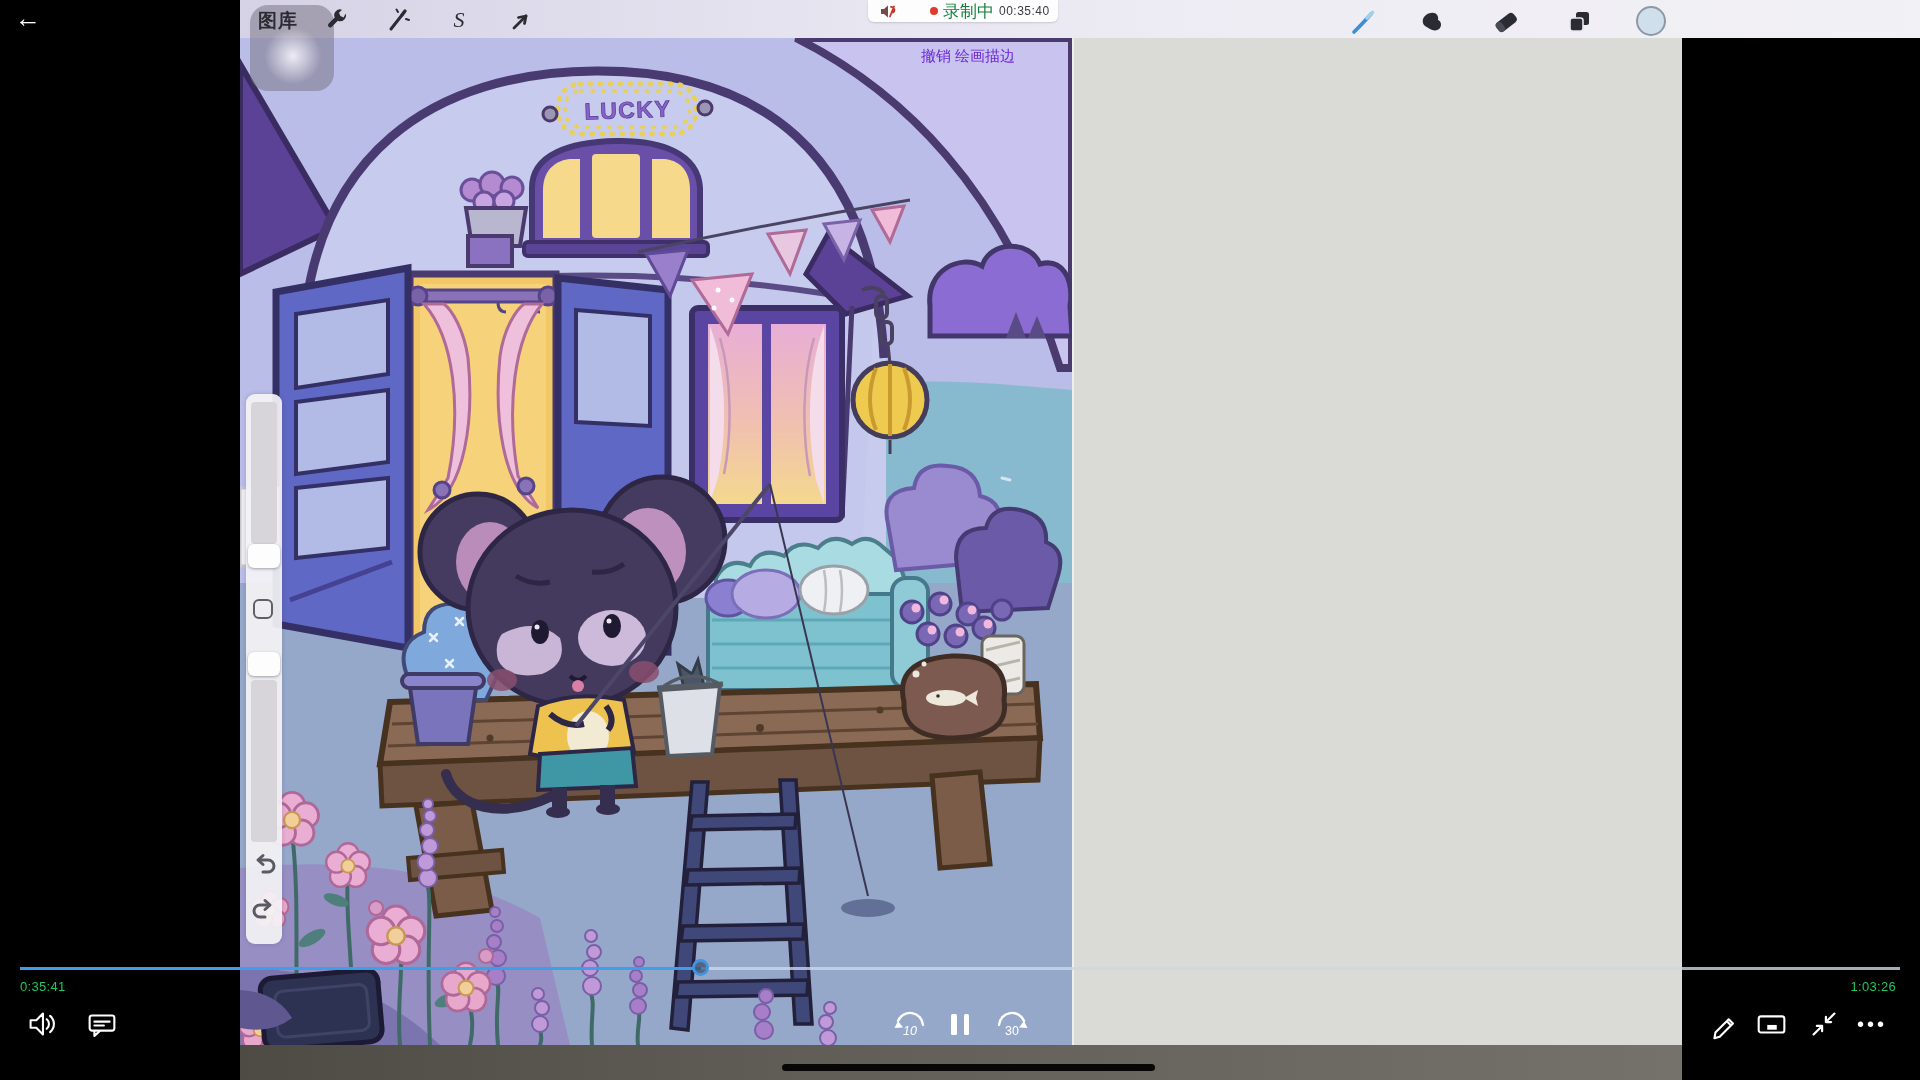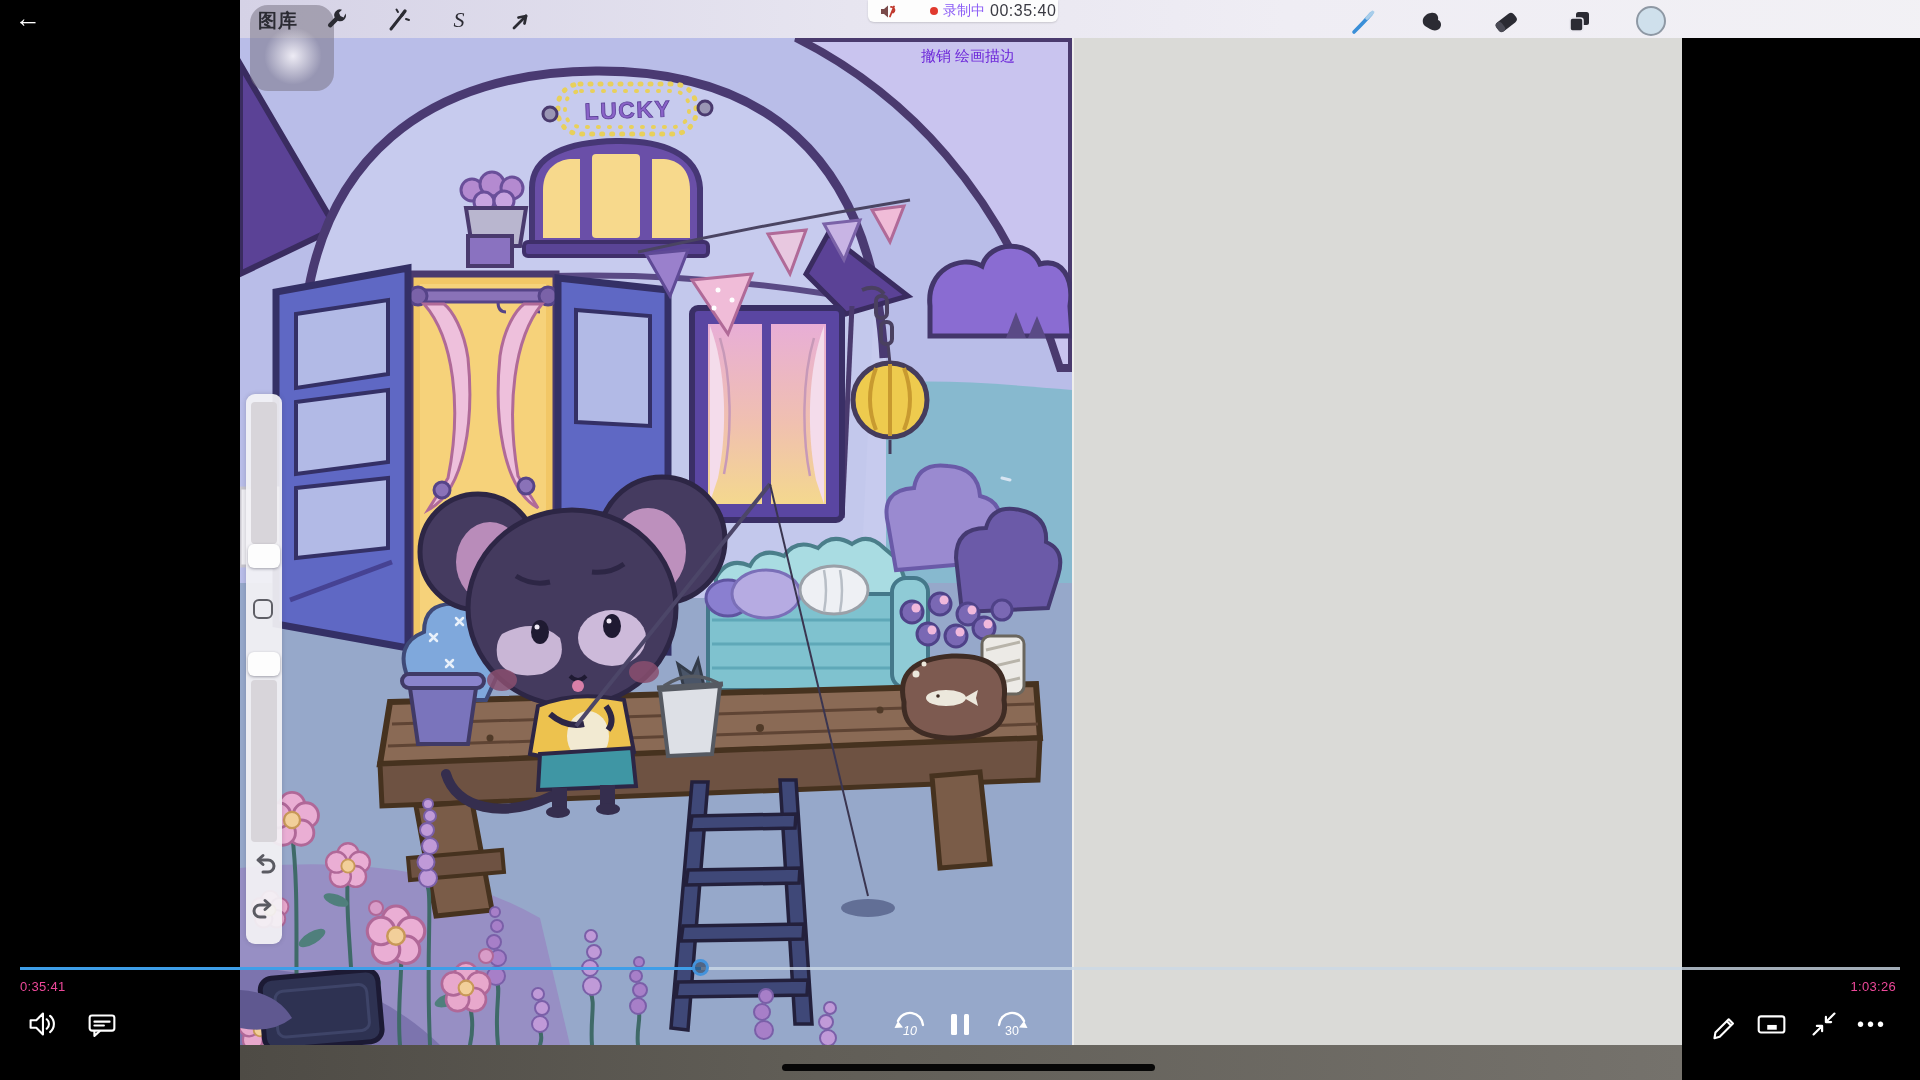--- a/index.html
+++ b/index.html
@@ -21,22 +21,22 @@
     border-radius:50%;background:radial-gradient(circle at 50% 50%,rgba(242,240,248,0.95),rgba(242,240,248,0) 70%);}
   .gallery-label{left:18px;top:8px;font-size:19px;font-weight:bold;color:#2b2b33;letter-spacing:1px;}
   .tool-btn{width:34px;height:34px;top:3px;display:flex;align-items:center;justify-content:center;}
   .tool-btn svg{display:block;}
   .sel-s{font-family:"Liberation Serif",serif;font-style:italic;font-size:22px;color:#2b2b33;line-height:1;}
 
   .rec-pill{left:628px;top:0;width:190px;height:22px;background:#fdfdfd;border-radius:0 0 6px 6px;
     display:flex;align-items:center;padding-left:12px;box-sizing:border-box;
     box-shadow:0 1px 2px rgba(0,0,0,0.15);}
   .rec-dot{width:8px;height:8px;border-radius:50%;background:#e0392e;margin-left:34px;margin-right:5px;}
-  .rec-text{font-size:14px;color:#8b5cf6;}
-  .rec-time{font-size:16px;color:#3a3a42;margin-left:5px;letter-spacing:0.5px;}
+  .rec-text{font-size:17px;color:#15803d;}
+  .rec-time{font-size:12px;color:#3a3a42;margin-left:5px;letter-spacing:0.5px;}
 
   .undo-toast{left:560px;top:47px;width:336px;text-align:center;font-size:15px;color:#6d28d9;}
 
   .swatch{width:30px;height:30px;border-radius:50%;background:#cfe0ec;border:2px solid #8e98a4;box-sizing:border-box;}
 
   
   #canvas-art{left:0;top:38px;width:832px;height:1007px;}
   #canvas-empty{left:832px;top:38px;width:610px;height:1007px;background:#dadad7;
     border-left:2px solid #efeeec;box-sizing:border-box;}
 
@@ -54,21 +54,21 @@
     background:linear-gradient(90deg,#4e4b45 0%,#615e57 40%,#75726c 100%);}
   .home-indicator{left:542px;top:1064px;width:373px;height:7px;border-radius:4px;background:#070707;}
 
   
   .back-btn{left:10px;top:0;width:36px;height:36px;display:flex;align-items:center;justify-content:center;
     color:#fff;font-size:26px;}
   .tl-track{left:20px;top:967px;width:1880px;height:3px;background:rgba(203,216,230,0.8);}
   .tl-played{left:20px;top:967px;height:3px;background:#3e9ee8;}
   .tl-scrubber{top:959px;width:17px;height:17px;border-radius:50%;border:3px solid #4493dc;
     background:rgba(25,45,75,0.55);box-sizing:border-box;}
-  .time-label{top:979px;font-size:13px;color:#ec4899;letter-spacing:0.3px;}
+  .time-label{top:979px;font-size:13px;color:#22c55e;letter-spacing:0.3px;}
   #cur-time{left:20px;}
   #dur-time{left:1826px;width:70px;text-align:right;}
   .ctl{top:1004px;width:40px;height:40px;display:flex;align-items:center;justify-content:center;}
   .ctl svg{display:block;}
   .pause-bars{display:flex;gap:7px;}
   .pause-bars i{display:block;width:5.5px;height:21px;background:#fff;border-radius:1.5px;}
   .more-dots{color:#fff;font-size:20px;letter-spacing:3px;line-height:1;}
 </style>
 </head>
 <body>

